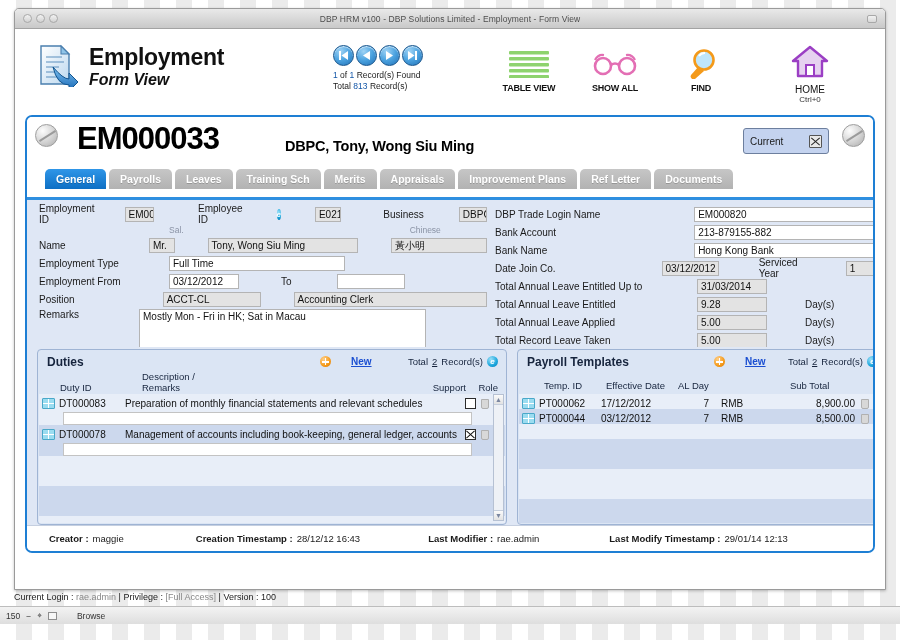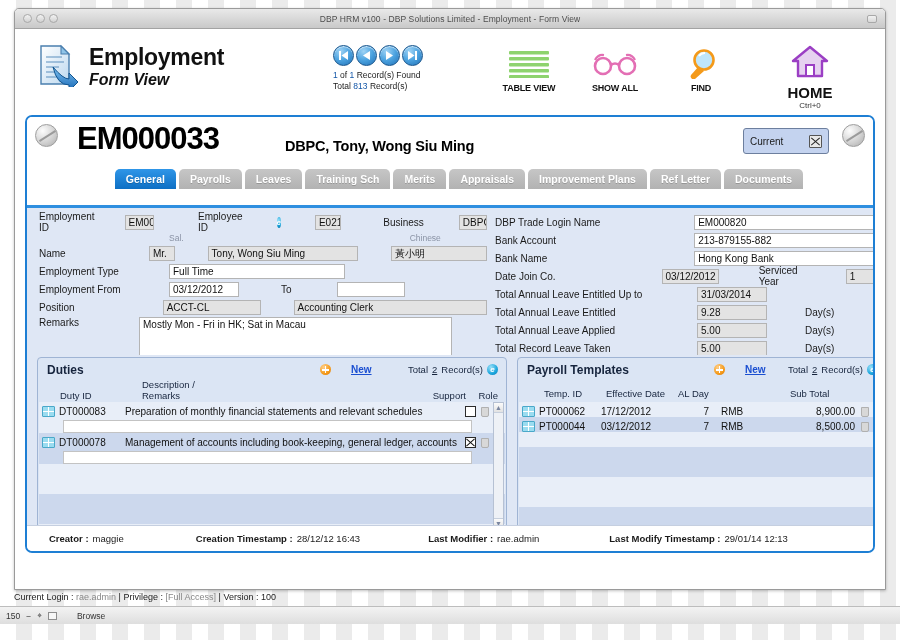--- a/index.html
+++ b/index.html
@@ -68,21 +68,21 @@
   .navbtn svg { display: block; }
   .reccount { margin-top: 4px; font-size: 8.5px; color: #1b1b1b; line-height: 11px; white-space: nowrap; }
   .reccount b { color: #1457a8; font-weight: normal; }
 
   .tools { position: absolute; left: 482px; top: 18px; display: flex; gap: 22px; }
   .tool { width: 64px; text-align: center; }
   .tool .ico { height: 34px; display: flex; align-items: center; justify-content: center; }
   .tool .lbl { font-size: 9px; font-weight: bold; color: #111; margin-top: 2px; letter-spacing: -.2px; }
 
   .homebtn { position: absolute; right: 42px; top: 16px; width: 66px; text-align: center; }
-  .homebtn .lbl { font-size: 15px; font-weight: bold; color: #111; margin-top: 1px; }
+  .homebtn .lbl { font-size: 10px; font-weight: normal; color: #111; margin-top: 1px; }
   .homebtn .sub { font-size: 8px; color: #333; }
 
   
   .panel {
     position: absolute; left: 10px; top: 106px; right: 10px; bottom: 36px;
     background: #eef2fa;
     border: 2px solid #1e7fd4;
     border-radius: 7px;
     overflow: hidden;
   }
@@ -117,21 +117,21 @@
     width: 13px; height: 13px; border: 1px solid #555; background: #e8e8e8;
     position: relative; border-radius: 1px;
   }
   .xbox:before, .xbox:after {
     content: ""; position: absolute; left: 0; top: 5px; width: 11px; height: 1px; background: #222;
   }
   .xbox:before { transform: rotate(40deg); }
   .xbox:after  { transform: rotate(-40deg); }
 
   
-  .tabs { position: relative; height: 36px; padding-left: 18px; display: flex; gap: 3px; background: #fff; justify-content: center; }
+  .tabs { position: relative; height: 28px; padding-left: 18px; display: flex; gap: 3px; background: #fff; }
   .tab {
     height: 20px; padding: 0 11px; line-height: 20px;
     font-size: 10.5px; font-weight: bold; color: #fff;
     background: linear-gradient(#c6c6c6,#b2b2b2);
     border-radius: 5px 5px 0 0;
     white-space: nowrap;
     text-shadow: 0 1px 0 rgba(0,0,0,.18);
   }
   .tab.active { background: linear-gradient(#2f96e8,#0d6fc4); }
   .tabs-underline { height: 3px; background: #2f8fe0; }
@@ -467,21 +467,21 @@
           </div>
 
           <div class="row" style="margin-top:2px">
             <span class="lab" style="width:100px">Position</span>
             <span class="fld" style="width:104px">ACCT-CL</span>
             <span class="fld" style="width:206px;margin-left:3px">Accounting Clerk</span>
           </div>
 
           <div style="display:flex;margin-top:2px">
             <span class="lab" style="width:100px">Remarks</span>
-            <span class="remarks" style="width:313px">Mostly Mon - Fri in HK; Sat in Macau</span>
+            <span class="remarks" style="width:287px">Mostly Mon - Fri in HK; Sat in Macau</span>
           </div>
         </div>
 
         <div class="f-right">
           <div class="row">
             <span class="lab" style="width:172px">DBP Trade Login Name</span>
             <span class="fld white" style="width:196px">EM000820</span>
           </div>
           <div class="row">
             <span class="lab" style="width:172px">Bank Account</span>

